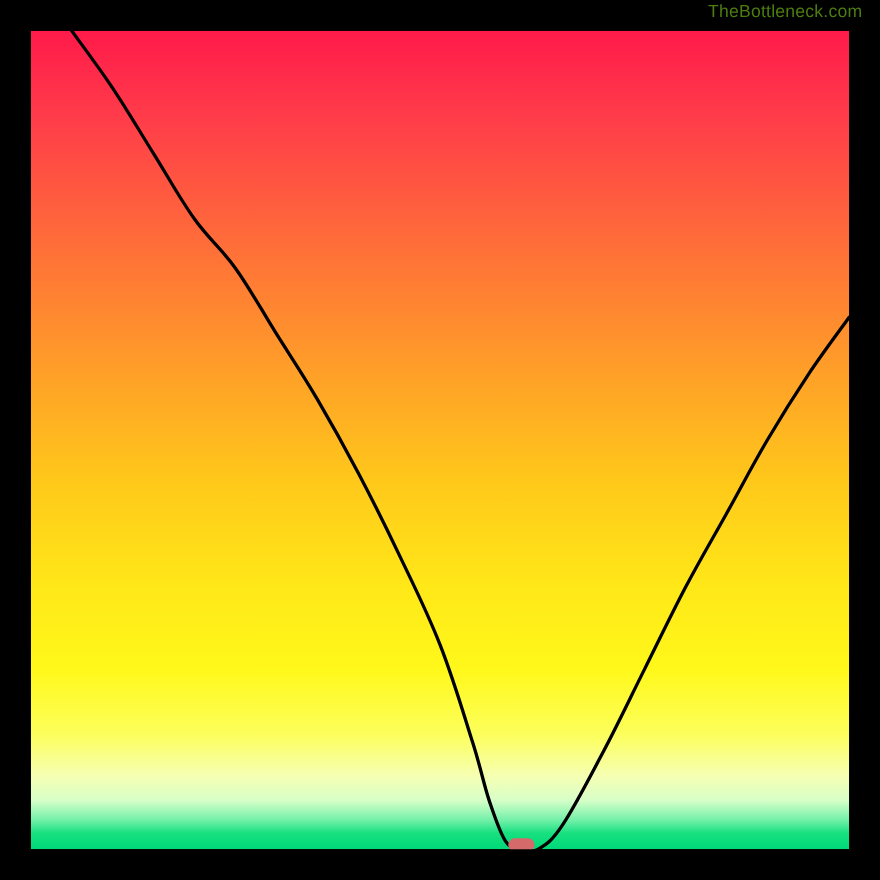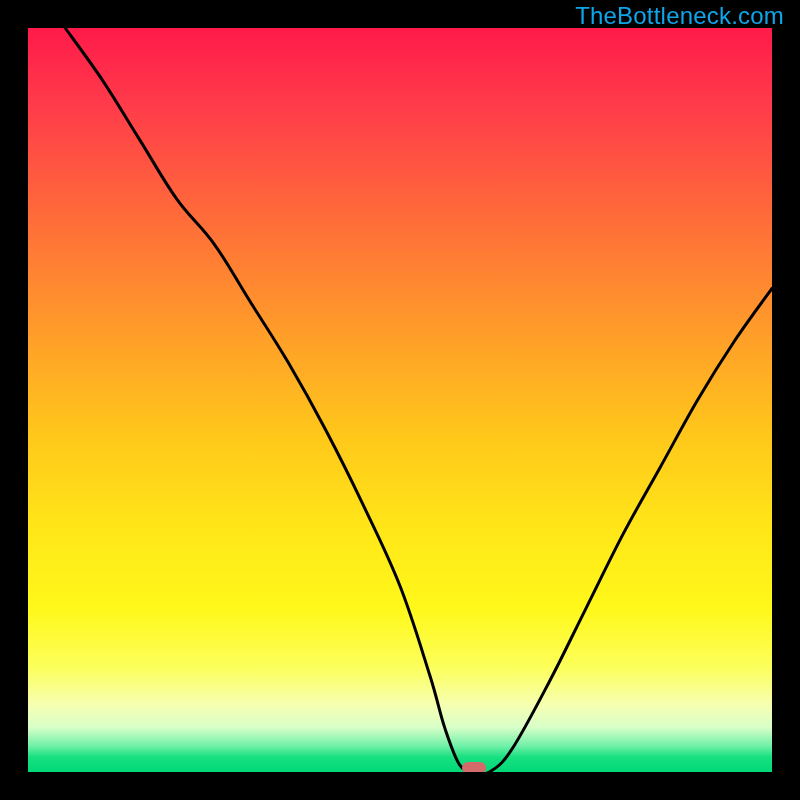--- a/index.html
+++ b/index.html
@@ -14,22 +14,22 @@
   .container {
     position: relative;
     width: 800px;
     height: 800px;
     background: #000;
   }
   .watermark {
     position: absolute;
     top: 2px;
     right: 16px;
-    color: #0ea5e9;
-    font-size: 24px;
+    color: #4d7c0f;
+    font-size: 16px;
     font-weight: 400;
     letter-spacing: 0.2px;
     z-index: 10;
   }
   .plot-area {
     position: absolute;
     left: 28px;
     top: 28px;
     width: 744px;
     height: 744px;

